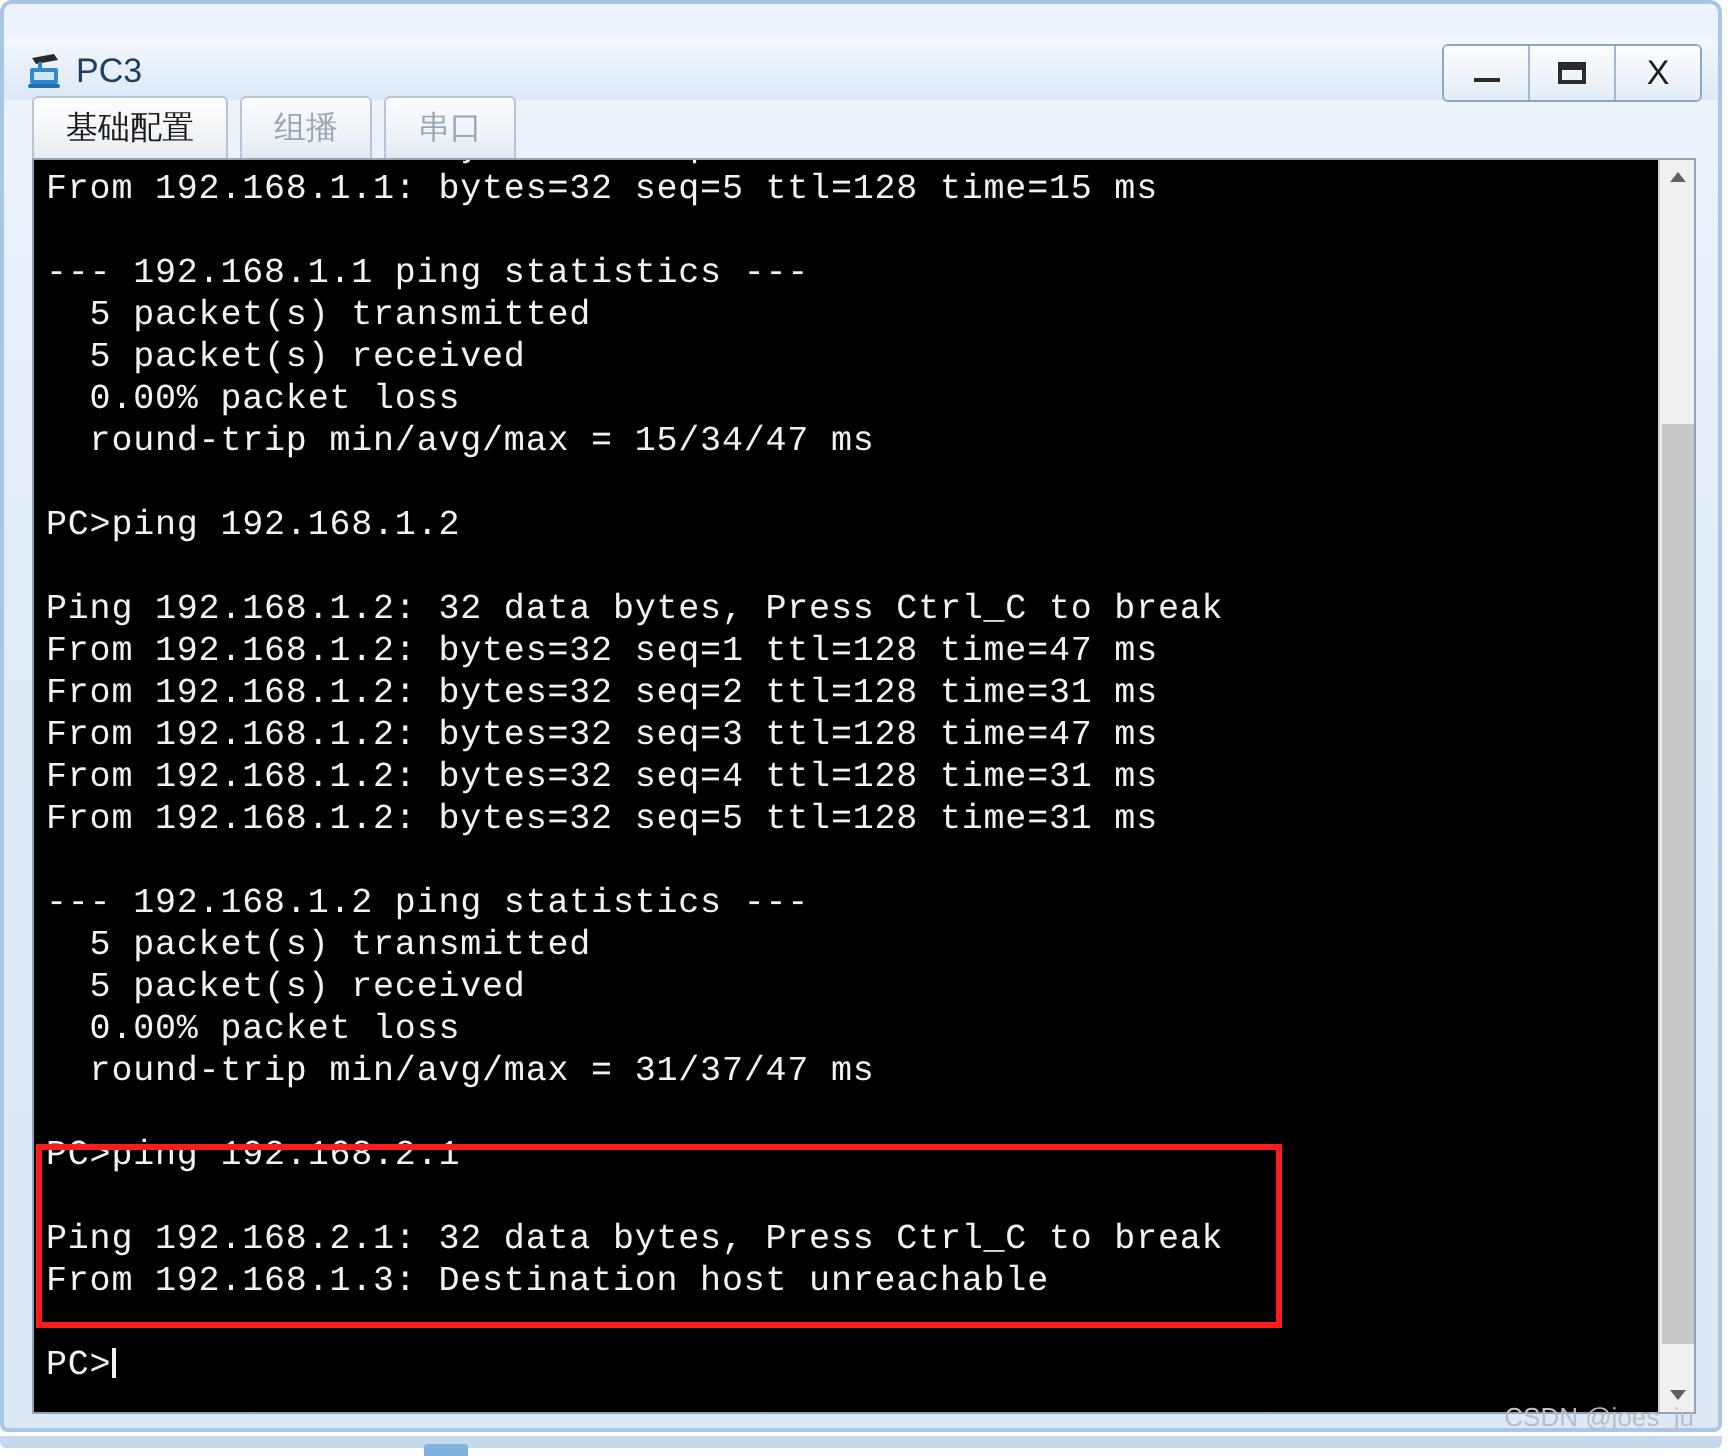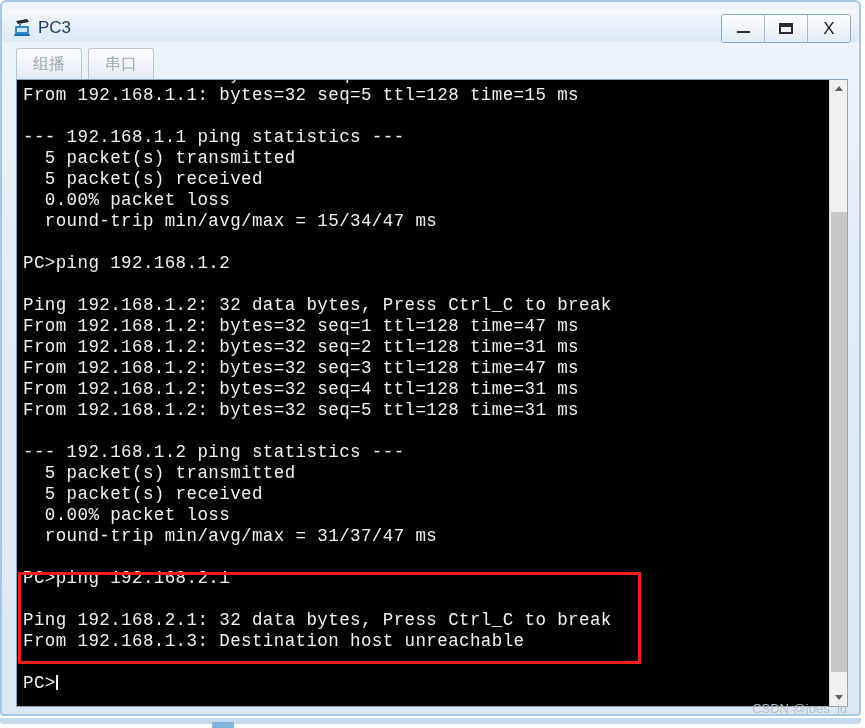--- a/index.html
+++ b/index.html
@@ -24,21 +24,21 @@
     height: 716px;
     border: 2px solid #a9c6e4;
     border-radius: 6px 6px 4px 4px;
     background: linear-gradient(to bottom, #eef4fb 0%, #e2ecf7 40%, #dde8f5 100%);
     box-sizing: border-box;
   }
 
   
   .titlebar {
     position: absolute;
-    left: 0; top: 8px;
+    left: 0; top: 16px;
     width: 100%;
     height: 32px;
     background: linear-gradient(to bottom, #f4f9fd 0%, #e7f0fa 50%, #dce9f6 100%);
     border-radius: 4px 4px 0 0;
     box-sizing: border-box;
     padding-left: 36px;
   }
   .title-icon {
     position: absolute;
     left: 10px; top: 7px;
@@ -280,20 +280,23 @@
         <div class="winbtn">
           <span class="glyph-max"></span>
         </div>
         <div class="winbtn">
           <span class="glyph-close">X</span>
         </div>
       </div>
     </div>
 
     <div class="tabbar">
+      <div class="tab active">
+        <span>基础配置</span>
+      </div>
       <div class="tab">
         <span>组播</span>
       </div>
       <div class="tab">
         <span>串口</span>
       </div>
     </div>
 
     <div class="console-wrap">
       <div class="console">

